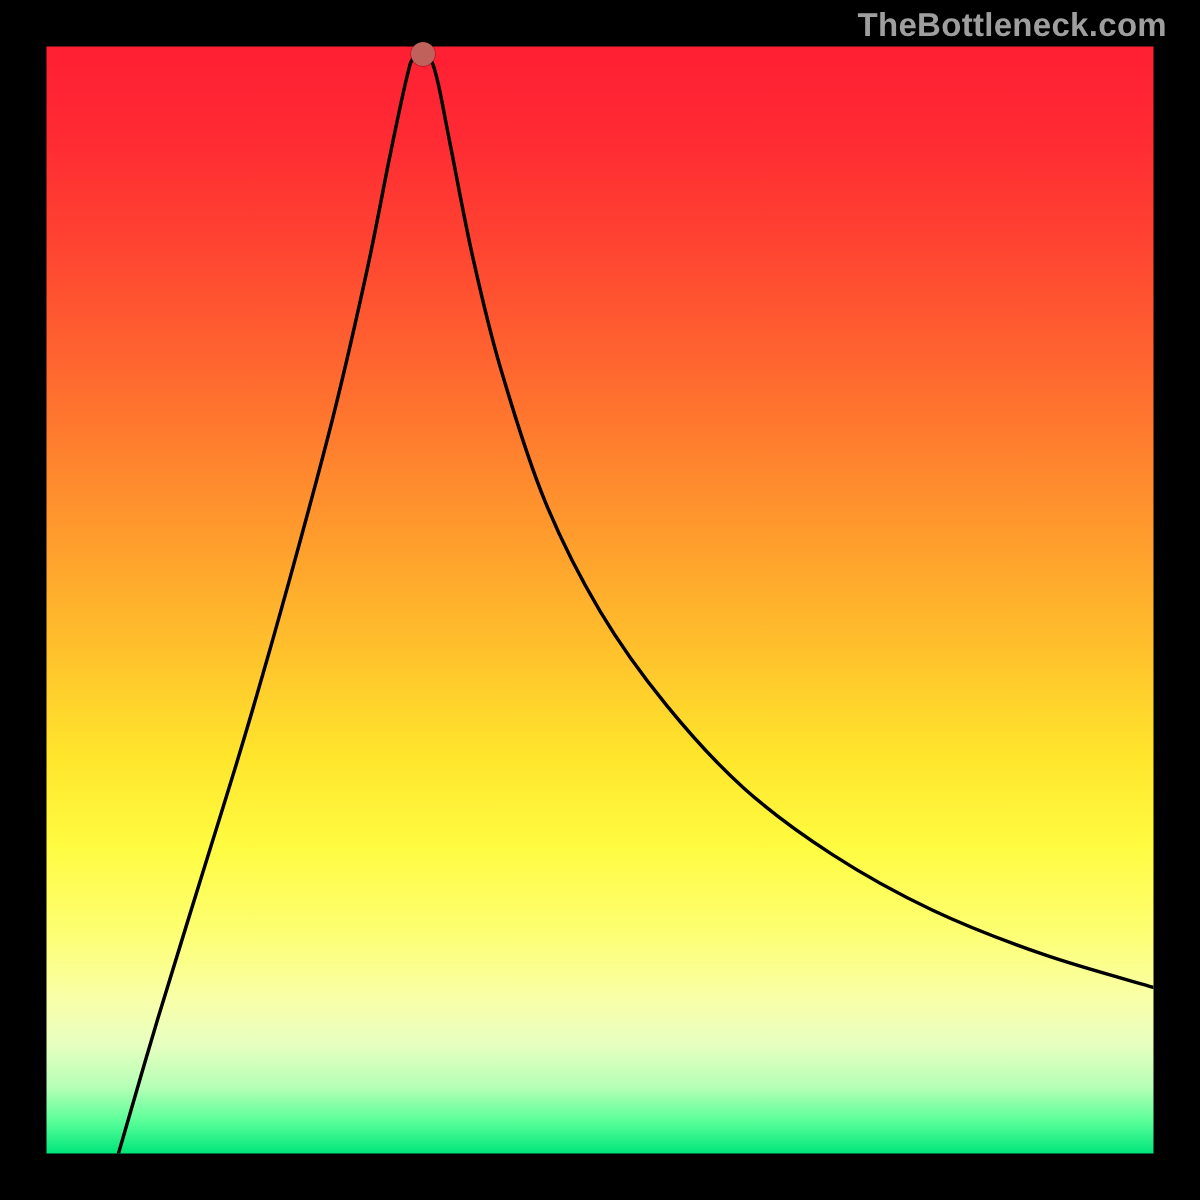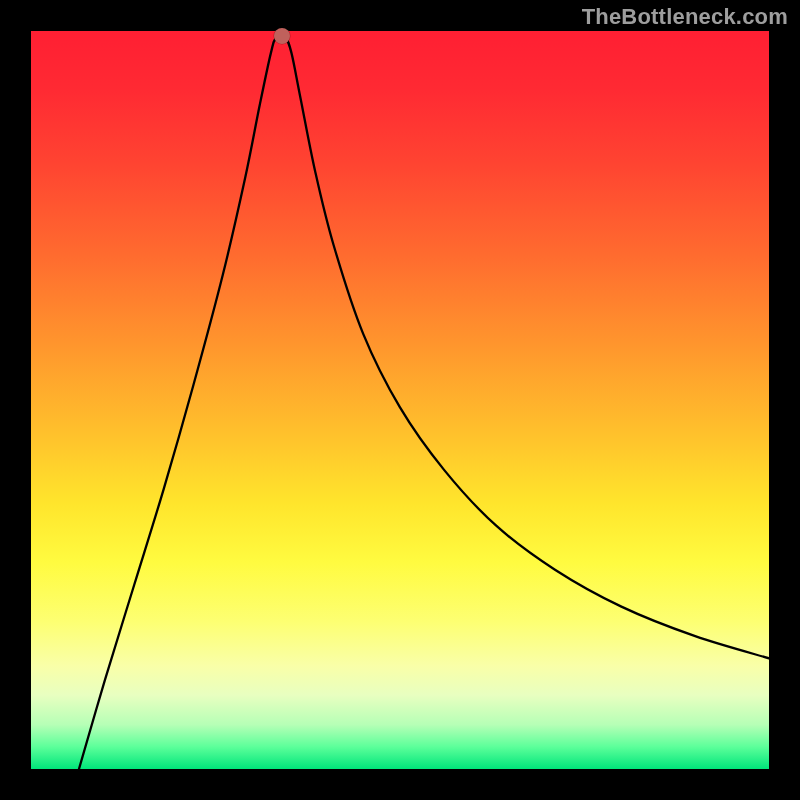--- a/index.html
+++ b/index.html
@@ -53,21 +53,21 @@
     width: 16px;
     height: 16px;
     border-radius: 50%;
     background: #c0615c;
     transform: translate(-50%, -50%);
     box-shadow: 0 0 0 0.5px rgba(0,0,0,0.3);
   }
   .watermark {
     position: absolute;
     top: 4px;
-    right: 12px;
+    right: 22px;
     color: #9e9e9e;
     font-size: 22px;
     font-weight: 600;
     letter-spacing: 0.2px;
     user-select: none;
   }
 </style>
 </head>
 <body>
 

